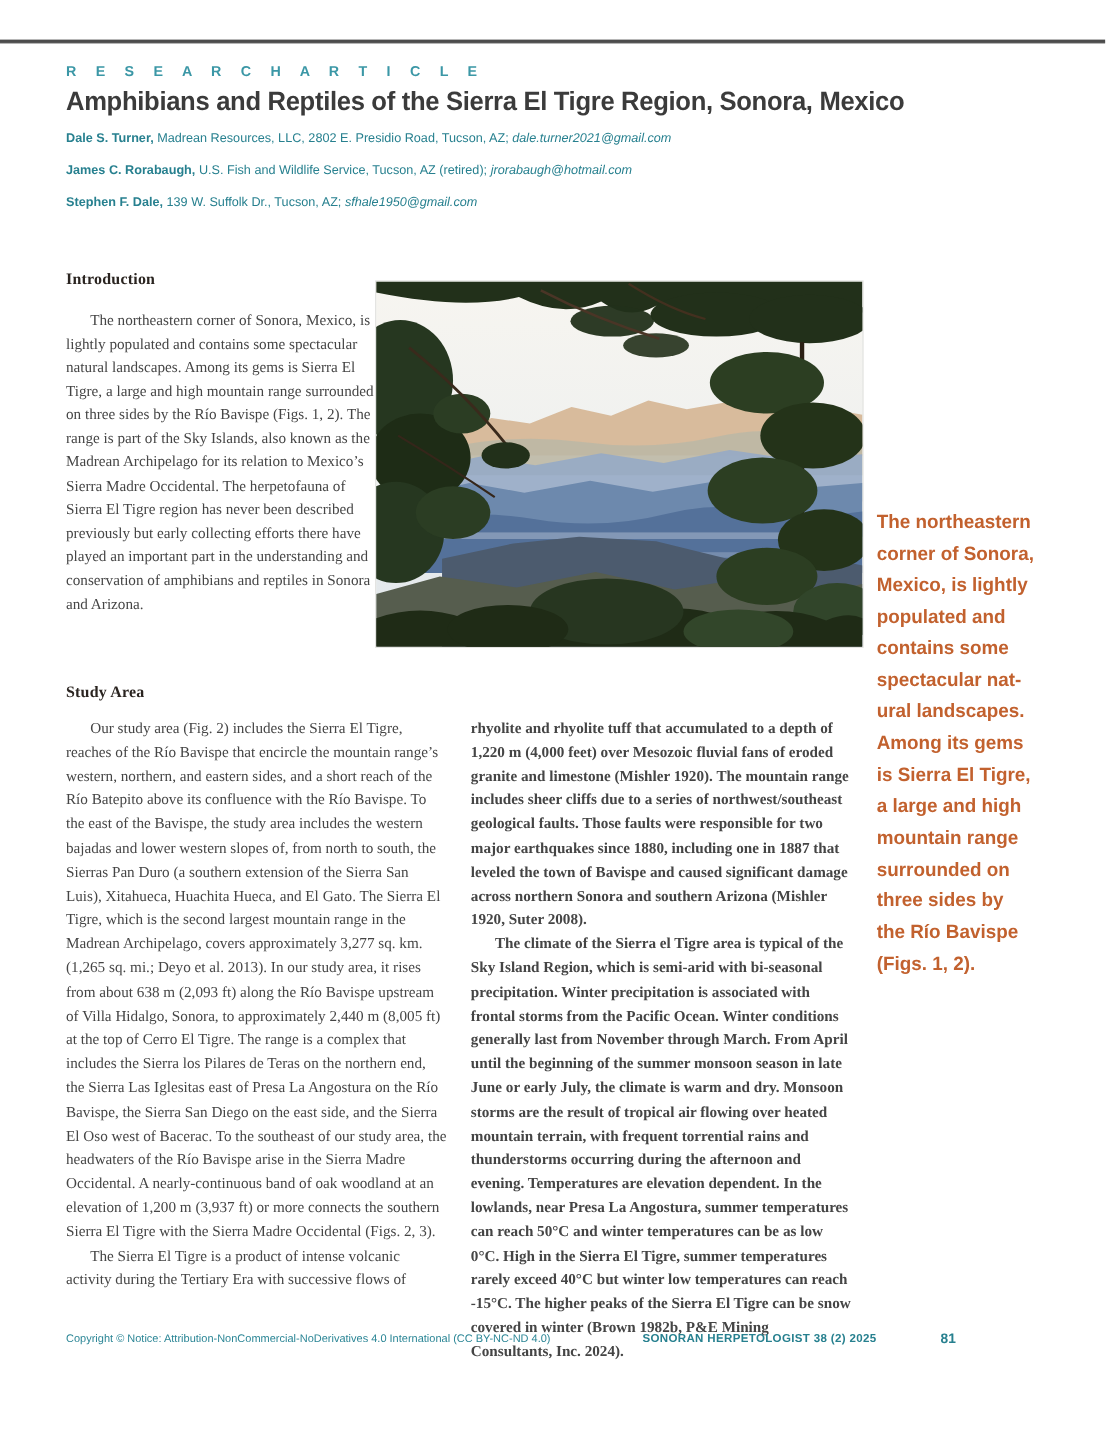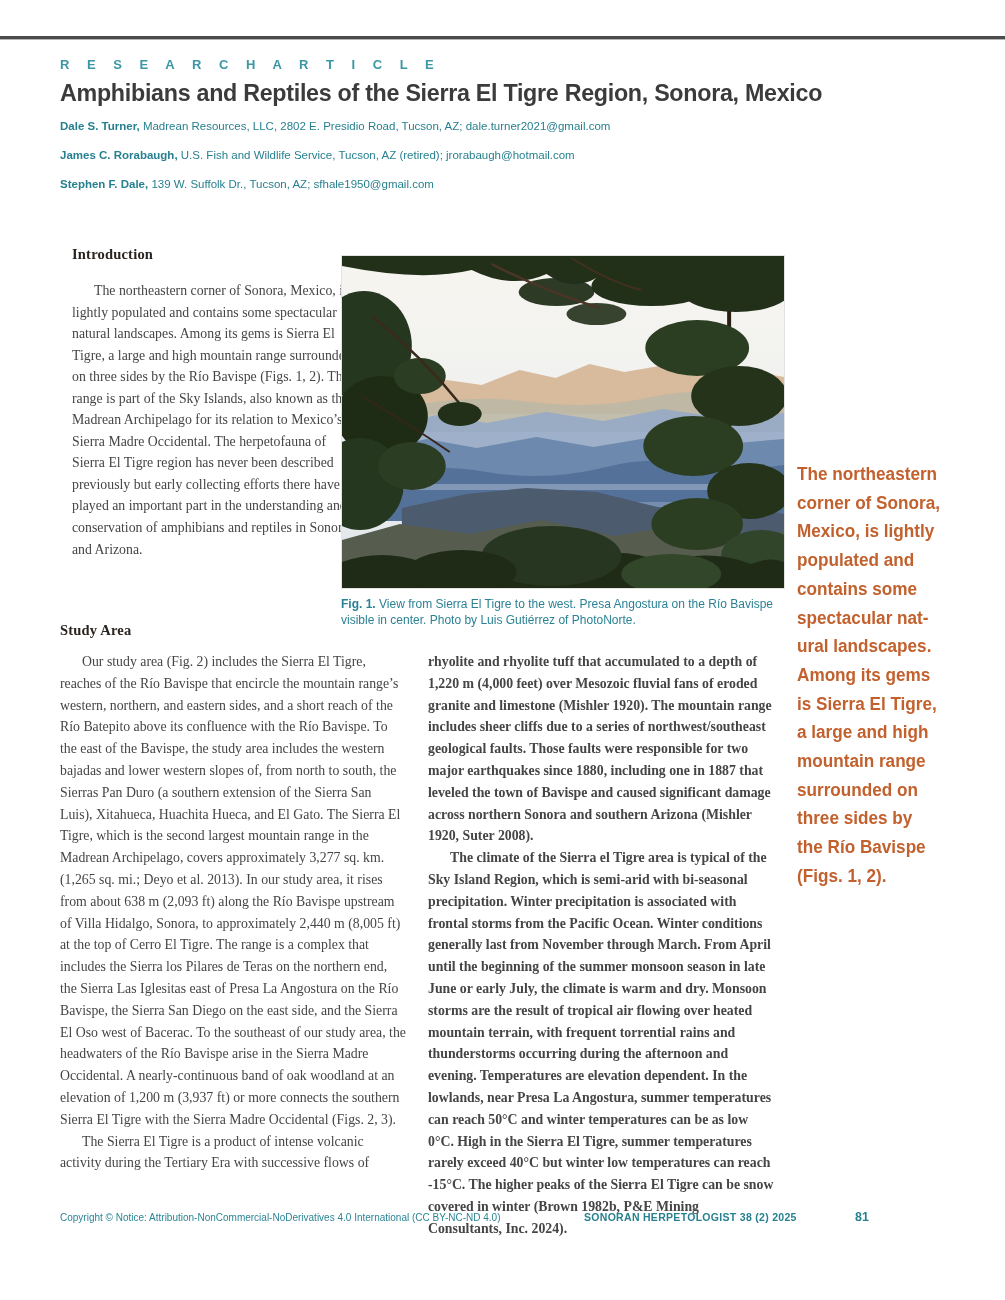--- a/index.html
+++ b/index.html
@@ -18,28 +18,28 @@
     font-size:13px; font-weight:bold; letter-spacing:7px; color:#3b97a6;
   }
   .title {
     margin-top:7px; font-size:24px; font-weight:bold; color:#3b3b3b;
     letter-spacing:-0.3px; transform:scaleX(0.97); transform-origin:left;
     white-space:nowrap;
   }
   .authors { margin-top:13px; }
   .author-line { font-size:11.5px; color:#27808f; margin-bottom:17px; }
   .author-line .a-name { font-weight:bold; }
-  .author-line .a-email { }
+  .author-line .a-email { font-style:italic; }
   
   .serif { font-family:"Liberation Serif", serif; color:#454545; }
   h2.sec-heading {
     font-family:"Liberation Serif", serif; font-size:14.5px; font-weight:bold;
     color:#2a2420; letter-spacing:0.2px;
   }
-  .intro-section { position:absolute; left:72px; top:246px; width:289px; }
+  .intro-section { position:absolute; left:60px; top:246px; width:289px; }
   .intro-section p {
     margin-top:17px; font-size:13.8px; line-height:21.55px; text-indent:22px;
   }
   .study-heading { position:absolute; left:60px; top:622px; }
   .col { position:absolute; top:651px; }
   .col1 { left:60px;  width:347px; }
   .col2 { left:428px; width:348px;font-weight:bold; }
   .col p { font-size:13.8px; line-height:21.8px; }
   .col p.indent { text-indent:22px; }
   
@@ -167,23 +167,20 @@
 
           <g fill="#1f2b16">
             <path d="M0,332 L0,306 Q40,292 80,306 Q120,290 160,304 Q200,286 240,302 Q280,290 320,306 Q370,292 410,308 Q430,300 443,306 L443,332 Z"></path>
             <ellipse cx="210" cy="300" rx="70" ry="30" fill="#273620"></ellipse>
             <ellipse cx="120" cy="316" rx="55" ry="22"></ellipse>
             <ellipse cx="330" cy="318" rx="50" ry="20" fill="#32462a"></ellipse>
           </g>
         </g>
       </svg>
     </div>
-    <figcaption class="caption">
-      <span class="fig-label">Fig. 1.</span><span> View from Sierra El Tigre to the west. Presa Angostura on the Río Bavispe visible in center. Photo by Luis Gutiérrez of PhotoNorte.</span>
-    </figcaption>
   </figure>
 
   <h2 class="sec-heading study-heading">Study Area</h2>
 
   <div class="col col1 serif">
     <p class="indent">Our study area (Fig. 2) includes the Sierra El Tigre, reaches of the Río Bavispe that encircle the mountain range’s western, northern, and eastern sides, and a short reach of the Río Batepito above its confluence with the Río Bavispe. To the east of the Bavispe, the study area includes the western bajadas and lower western slopes of, from north to south, the Sierras Pan Duro (a southern extension of the Sierra San Luis), Xitahueca, Huachita Hueca, and El Gato. The Sierra El Tigre, which is the second largest mountain range in the Madrean Archipelago, covers approximately 3,277 sq. km. (1,265 sq. mi.; Deyo et al. 2013). In our study area, it rises from about 638 m (2,093 ft) along the Río Bavispe upstream of Villa Hidalgo, Sonora, to approximately 2,440 m (8,005 ft) at the top of Cerro El Tigre. The range is a complex that includes the Sierra los Pilares de Teras on the northern end, the Sierra Las Iglesitas east of Presa La Angostura on the Río Bavispe, the Sierra San Diego on the east side, and the Sierra El Oso west of Bacerac. To the southeast of our study area, the headwaters of the Río Bavispe arise in the Sierra Madre Occidental. A nearly-continuous band of oak woodland at an elevation of 1,200 m (3,937 ft) or more connects the southern Sierra El Tigre with the Sierra Madre Occidental (Figs. 2, 3).</p>
     <p class="indent">The Sierra El Tigre is a product of intense volcanic activity during the Tertiary Era with successive flows of</p>
   </div>
   <div class="col col2 serif">
     <p>rhyolite and rhyolite tuff that accumulated to a depth of 1,220 m (4,000 feet) over Mesozoic fluvial fans of eroded granite and limestone (Mishler 1920). The mountain range includes sheer cliffs due to a series of northwest/southeast geological faults. Those faults were responsible for two major earthquakes since 1880, including one in 1887 that leveled the town of Bavispe and caused significant damage across northern Sonora and southern Arizona (Mishler 1920, Suter 2008).</p>

